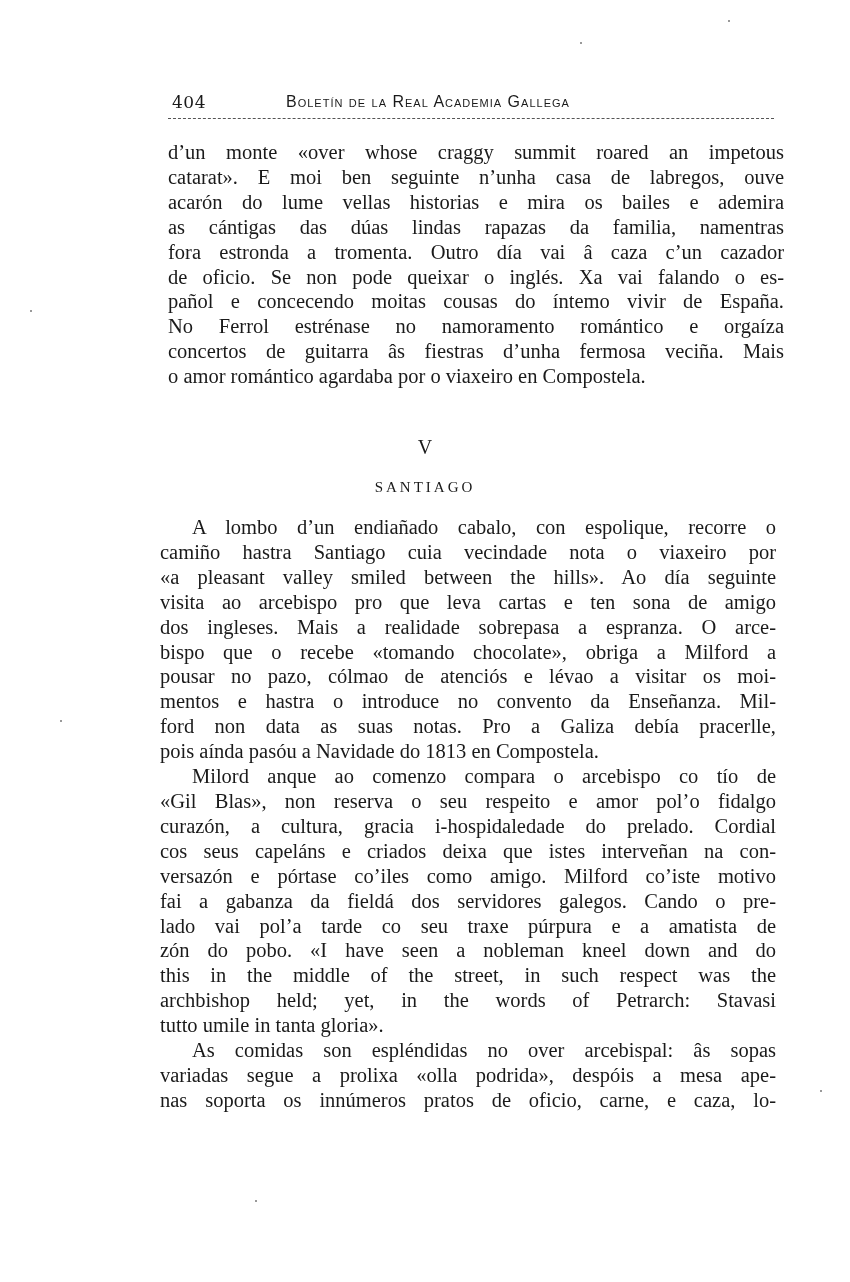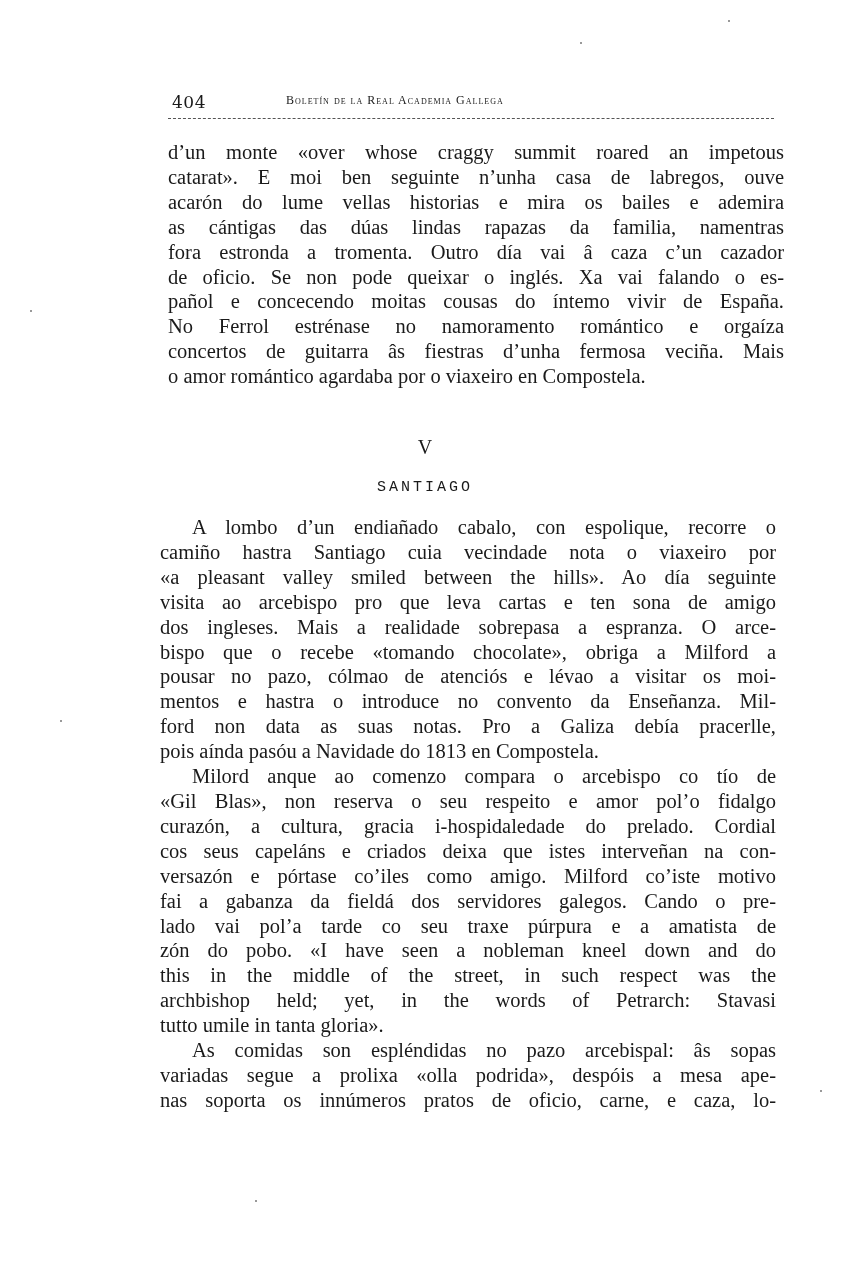--- a/index.html
+++ b/index.html
@@ -7,40 +7,40 @@
     width: 850px; height: 1282px; background: #ffffff; position: relative; overflow: hidden;
     font-family: "DejaVu Serif", "Liberation Serif", serif; color: #1a1a1a;
   }
   .header {
     position: absolute; left: 168px; top: 92px; width: 606px; height: 30px;
   }
   .page-number {
     position: absolute; left: 4px; top: 0; font-size: 17px; letter-spacing: 0.5px;
   }
   .running-title {
-    position: absolute; left: 118px; top: 1px; font-size: 12px; font-variant: small-caps;
-    letter-spacing: 1px; font-family: Liberation Serif, serif; text-align: center;
+    position: absolute; left: 118px; top: 1px; font-size: 16px; font-variant: small-caps;
+    letter-spacing: 1px; font-family: Liberation Sans, sans-serif; text-align: center;
   }
   .header-rule {
     position: absolute; left: 0; top: 26px; width: 606px; height: 0;
     border-top: 1px dashed #555;
   }
   .body-text {
     position: absolute; left: 160px; width: 616px;
     font-family: "Liberation Serif", serif; font-size: 20.5px; line-height: 24.9px;
     text-align: justify; hyphens: manual;
   }
   .block1 { top: 140px; margin-left: 8px; }
   .section-number {
     position: absolute; left: 0; width: 850px; top: 436px; text-align: center;
     font-family: "Liberation Serif", serif; font-size: 20px;
   }
   .section-title {
     position: absolute; left: 0; width: 850px; top: 479px; text-align: center;
-    font-family: Liberation Mono, monospace; font-size: 15px; letter-spacing: 3px;
+    font-family: Liberation Serif, serif; font-size: 15px; letter-spacing: 3px;
   }
   .block2 { top: 515px; }
   .line { display: block; text-align: justify; text-align-last: justify; white-space: nowrap; }
   .line.last { text-align-last: left; }
   .line.ind { padding-left: 32px; }
   .speck { position: absolute; width: 2px; height: 2px; background: #777; border-radius: 1px; }
 </style>
 </head>
 <body>
 
@@ -86,21 +86,21 @@
     <span class="line">cos seus capeláns e criados deixa que istes interveñan na con-</span>
     <span class="line">versazón e pórtase co’iles como amigo. Milford co’iste motivo</span>
     <span class="line">fai a gabanza da fieldá dos servidores galegos. Cando o pre-</span>
     <span class="line">lado vai pol’a tarde co seu traxe púrpura e a amatista de</span>
     <span class="line">zón do pobo. «I have seen a nobleman kneel down and do</span>
     <span class="line">this in the middle of the street, in such respect was the</span>
     <span class="line">archbishop held; yet, in the words of Petrarch: Stavasi</span>
     <span class="line last">tutto umile in tanta gloria».</span>
   </div>
   <div>
-    <span class="line ind">As comidas son espléndidas no pazo arcebispal: âs sopas</span>
+    <span class="line ind">As comidas son espléndidas no over arcebispal: âs sopas</span>
     <span class="line">variadas segue a prolixa «olla podrida», despóis a mesa ape-</span>
     <span class="line">nas soporta os innúmeros pratos de oficio, carne, e caza, lo-</span>
   </div>
 </div>
 
 <div class="speck" style="left:728px;top:20px;"></div>
 <div class="speck" style="left:580px;top:42px;"></div>
 <div class="speck" style="left:30px;top:310px;"></div>
 <div class="speck" style="left:60px;top:720px;"></div>
 <div class="speck" style="left:820px;top:1090px;"></div>

